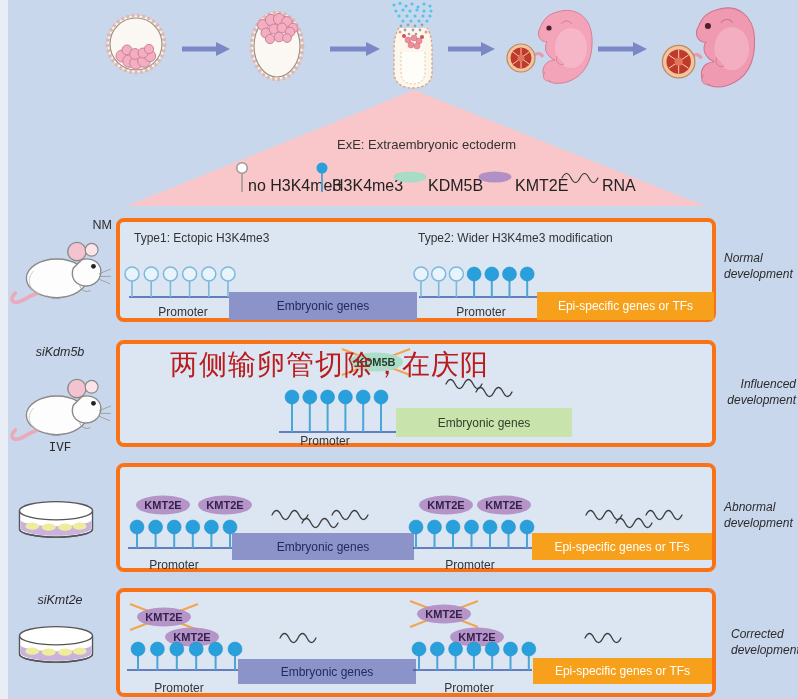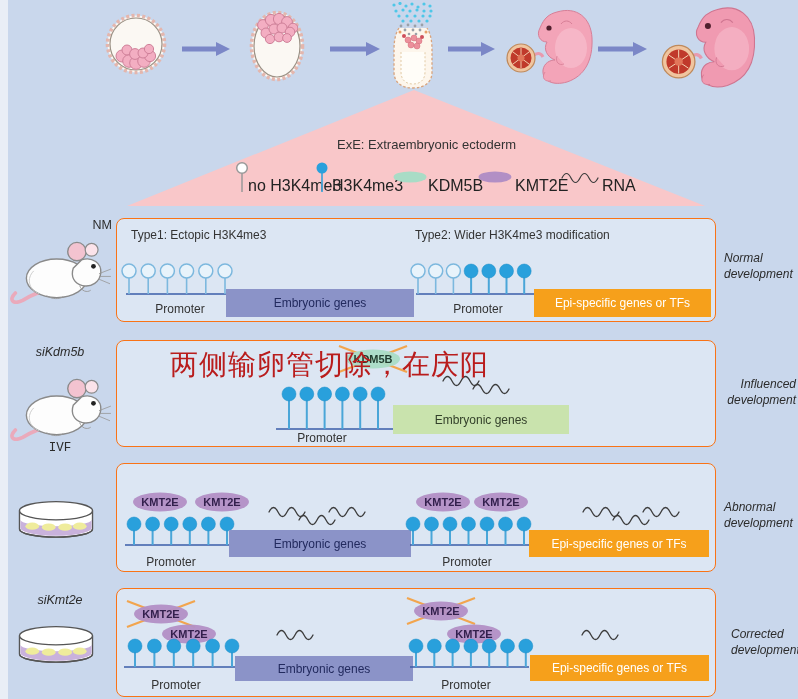--- a/index.html
+++ b/index.html
@@ -6,21 +6,21 @@
   body{
     width:798px;height:699px;position:relative;overflow:hidden;
     background:#c9d7ec;
     font-family:"Liberation Sans","DejaVu Sans",sans-serif;
     color:#333;
   }
   .abs{position:absolute;}
   #left-strip{left:0;top:0;width:8px;height:699px;background:#e9eef6;}
   .panel{
     left:116px;width:600px;background:#dce6f3;
-    border:1px solid #f97316;border-radius:8px;box-sizing:border-box;
+    border:4px solid #f97316;border-radius:8px;box-sizing:border-box;
   }
   .row-label{left:8px;width:104px;text-align:center;font-size:12.5px;color:#2b2b2b;}
   .row-label.it{font-style:italic;}
   .outcome{left:724px;width:72px;font-size:12px;line-height:1.3;color:#2b2b2b;font-style:italic;}
   #exe-label{left:337px;top:137px;font-size:13px;white-space:nowrap;color:#333;text-align:center;}
   #legend{left:230px;top:158px;width:420px;height:42px;}
   #legend span{position:absolute;top:19px;font-size:16px;color:#222;white-space:nowrap;}
   #watermark{
     left:170px;top:349px;font-size:28px;line-height:1.15;letter-spacing:1px;
     color:#b91c1c;white-space:nowrap;z-index:60;font-weight:500;

